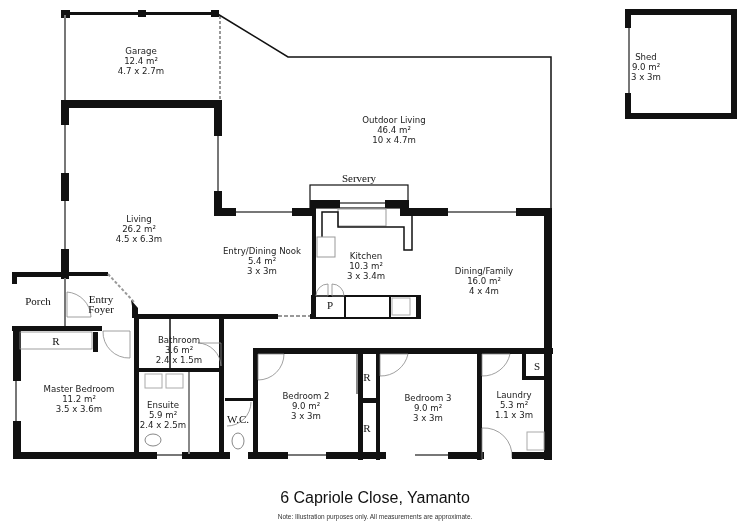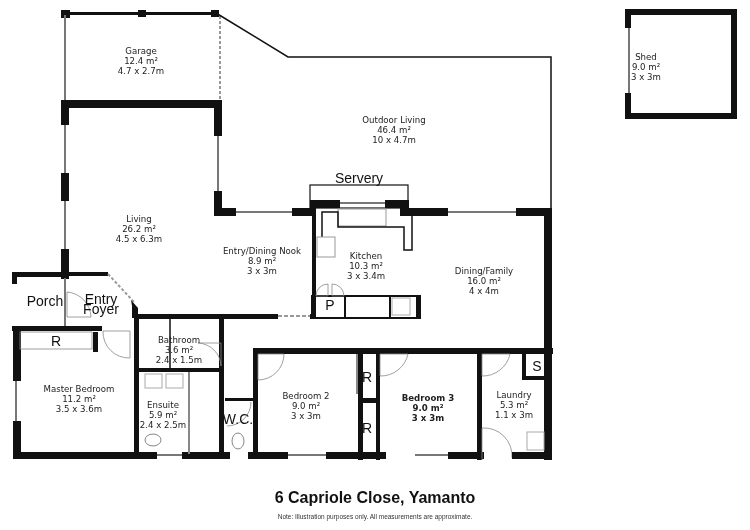--- a/index.html
+++ b/index.html
@@ -1,21 +1,21 @@
 <!DOCTYPE html>
 <html><head>
 <meta charset="utf-8">
 <style>
   html, body { margin:0; padding:0; background:#ffffff; }
   body { width:750px; height:530px; position:relative; overflow:hidden; font-family:"Liberation Sans", sans-serif; }
   #plan { position:absolute; left:0; top:0; width:750px; height:530px; }
   .lbl { position:absolute; text-align:center; font-family:"DejaVu Sans", sans-serif; font-size:8.6px; line-height:10px; color:#222; white-space:nowrap; transform:translateX(-50%); }
   .lbl div { display:block; }
-  .small { position:absolute; font-family:Liberation Sans, sans-serif; font-size:14px; color:#111; transform:translate(-50%,-50%); }
-  .title { position:absolute; left:0; width:750px; top:489px; text-align:center; font-family:"Liberation Sans", sans-serif; font-weight:bold; font-size:16px; color:#111; }
+  .small { position:absolute; font-family:Liberation Serif, serif; font-size:11px; color:#111; transform:translate(-50%,-50%); }
+  .title { position:absolute; left:0; width:750px; top:489px; text-align:center; font-family:"Liberation Sans", sans-serif; font-weight:normal; font-size:16px; color:#111; }
   .note { position:absolute; left:0; width:750px; top:513px; text-align:center; font-family:"Liberation Sans", sans-serif; font-size:6.5px; color:#333; }
 </style>
 </head>
 <body>
 
 <svg id="plan" viewBox="0 0 750 530" xmlns="http://www.w3.org/2000/svg">
 
   <g>
     <rect x="64" y="12" width="154" height="3" fill="#111"></rect>
     <rect x="61" y="10" width="9" height="8" fill="#111"></rect>
@@ -157,21 +157,21 @@
   <div>9.0 m²</div>
   <div>3 x 3m</div>
 </div>
 <div class="lbl" style="left:139px; top:190px;margin-top:24px;">
   <div>Living</div>
   <div>26.2 m²</div>
   <div>4.5 x 6.3m</div>
 </div>
 <div class="lbl" style="left:262px; top:246px;">
   <div>Entry/Dining Nook</div>
-  <div>8.9 m²</div>
+  <div>5.4 m²</div>
   <div>3 x 3m</div>
 </div>
 <div class="lbl" style="left:366px; top:251px;">
   <div>Kitchen</div>
   <div>10.3 m²</div>
   <div>3 x 3.4m</div>
 </div>
 <div class="lbl" style="left:484px; top:266px;">
   <div>Dining/Family</div>
   <div>16.0 m²</div>
@@ -190,33 +190,33 @@
 <div class="lbl" style="left:163px; top:400px;">
   <div>Ensuite</div>
   <div>5.9 m²</div>
   <div>2.4 x 2.5m</div>
 </div>
 <div class="lbl" style="left:306px; top:391px;">
   <div>Bedroom 2</div>
   <div>9.0 m²</div>
   <div>3 x 3m</div>
 </div>
-<div class="lbl" style="left:428px; top:393px;font-weight:bold;">
+<div class="lbl" style="left:428px; top:393px;">
   <div>Bedroom 3</div>
   <div>9.0 m²</div>
   <div>3 x 3m</div>
 </div>
 <div class="lbl" style="left:514px; top:390px;">
   <div>Laundry</div>
   <div>5.3 m²</div>
   <div>1.1 x 3m</div>
 </div>
 
 <span class="small" style="left:359px; top:178px;">Servery</span>
-<span class="small" style="left:38px; top:301px;margin-left:7px;">Porch</span>
+<span class="small" style="left:38px; top:301px;">Porch</span>
 <span class="small" style="left:101px; top:299px;">Entry</span>
 <span class="small" style="left:101px; top:309px;">Foyer</span>
 <span class="small" style="left:238px; top:419px;">W.C.</span>
 <span class="small" style="left:330px; top:305px;">P</span>
 <span class="small" style="left:56px; top:341px;">R</span>
 <span class="small" style="left:367px; top:377px;">R</span>
 <span class="small" style="left:367px; top:428px;">R</span>
 <span class="small" style="left:537px; top:366px;">S</span>
 
 <div class="title">6 Capriole Close, Yamanto</div>

